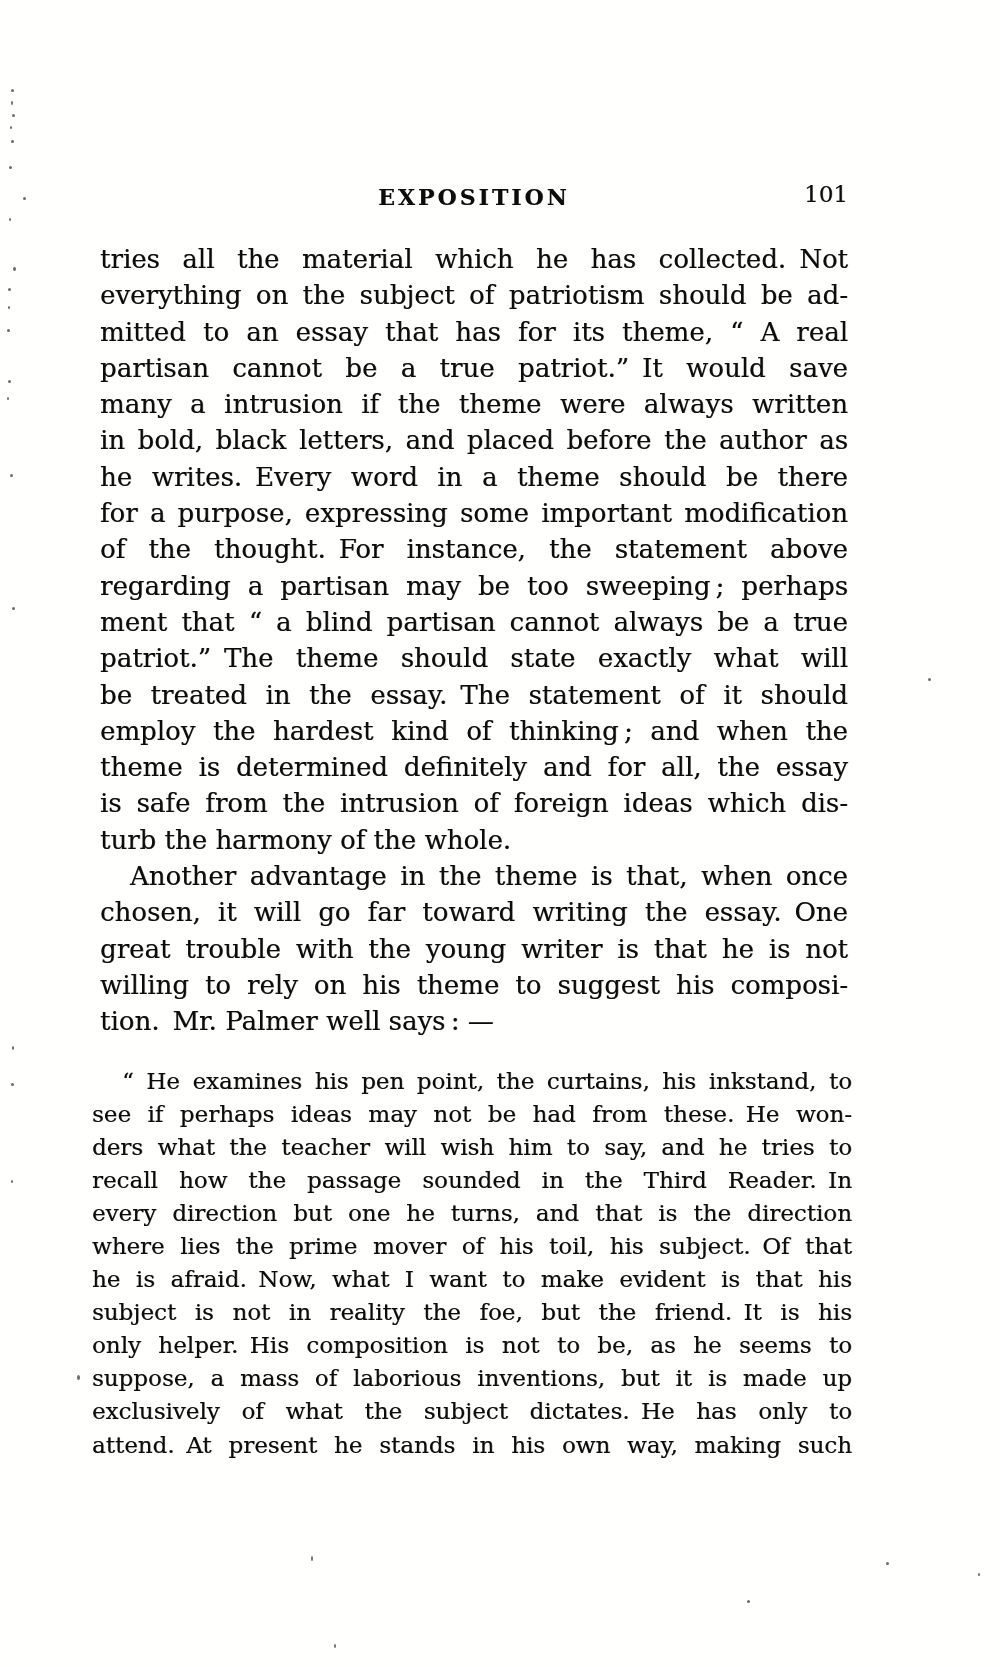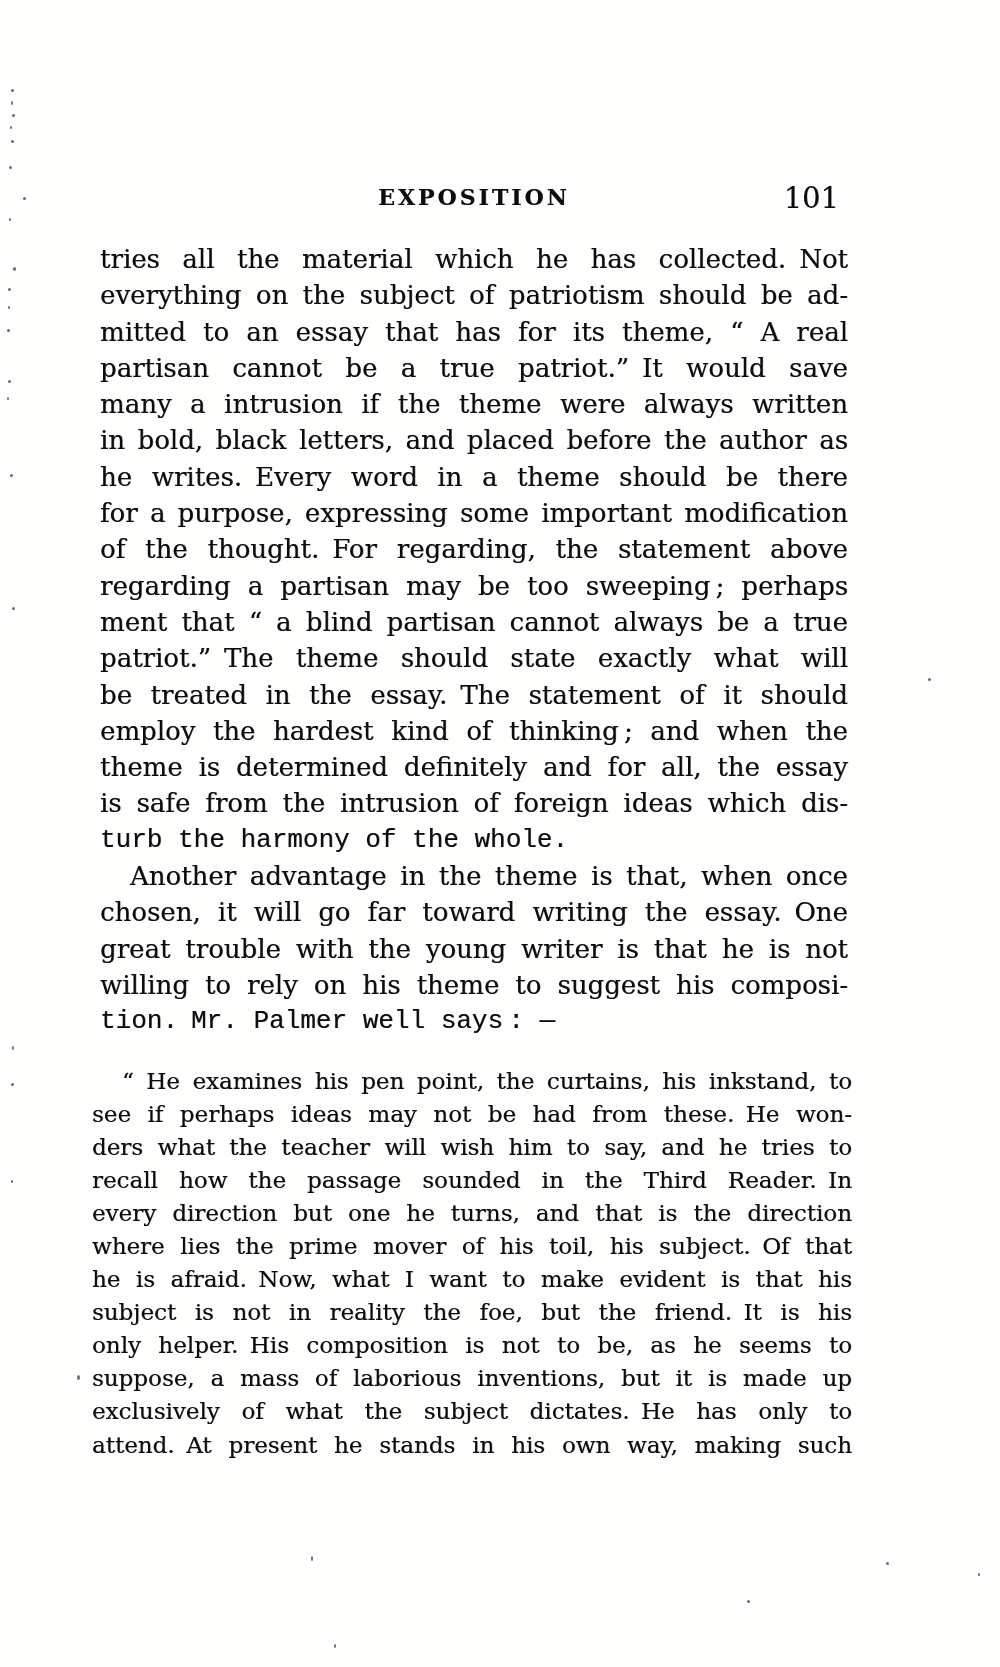--- a/index.html
+++ b/index.html
@@ -30,23 +30,23 @@
     left: 0; right: 0;
     text-align: center;
     font-size: 22px;
     letter-spacing: 3px;
     font-weight: bold;
     top: 3px;
     text-shadow: 0.4px 0.3px 0 rgba(0,0,0,0.45);
   }
   .head-page-number {
     position: absolute;
-    right: 9px;
+    right: 0;
     top: 0;
-    font-size: 29px;
+    font-size: 23px;
     text-shadow: 0.4px 0.3px 0 rgba(0,0,0,0.45);
   }
   
   .text-column {
     position: absolute;
     top: 241px;
     left: 100px;
     width: 748px;
     text-shadow: 0.5px 0.4px 0 rgba(0,0,0,0.5);
   }
@@ -65,21 +65,21 @@
     margin-top: 25px;
     margin-left: -8px;
     width: 760px;
   }
   .para.quote-block .line {
     font-size: 23px;
     line-height: 33.1px;
     height: 33.1px;
   }
   .para .line.indent { text-indent: 30px; }
-  .para .line.no-just { text-align-last: left; font-family: Liberation Mono, monospace; }
+  .para .line.no-just { text-align-last: left; }
   
   .speck {
     position: absolute;
     background: #6b6b6b;
     border-radius: 50%;
   }
 </style>
 </head>
 <body>
 
@@ -93,21 +93,21 @@
   <div class="text-column">
     <div class="para main">
         <div class="line">tries all the material which he has collected. Not</div>
         <div class="line">everything on the subject of patriotism should be ad-</div>
         <div class="line">mitted to an essay that has for its theme, “ A real</div>
         <div class="line">partisan cannot be a true patriot.” It would save</div>
         <div class="line">many a intrusion if the theme were always written</div>
         <div class="line">in bold, black letters, and placed before the author as</div>
         <div class="line">he writes. Every word in a theme should be there</div>
         <div class="line">for a purpose, expressing some important modification</div>
-        <div class="line">of the thought. For regarding, the statement above</div>
+        <div class="line">of the thought. For instance, the statement above</div>
         <div class="line">regarding a partisan may be too sweeping ; perhaps</div>
         <div class="line">ment that “ a blind partisan cannot always be a true</div>
         <div class="line">patriot.” The theme should state exactly what will</div>
         <div class="line">be treated in the essay. The statement of it should</div>
         <div class="line">employ the hardest kind of thinking ; and when the</div>
         <div class="line">theme is determined definitely and for all, the essay</div>
         <div class="line">is safe from the intrusion of foreign ideas which dis-</div>
         <div class="line no-just">turb the harmony of the whole.</div>
       </div>
     <div class="para main">

